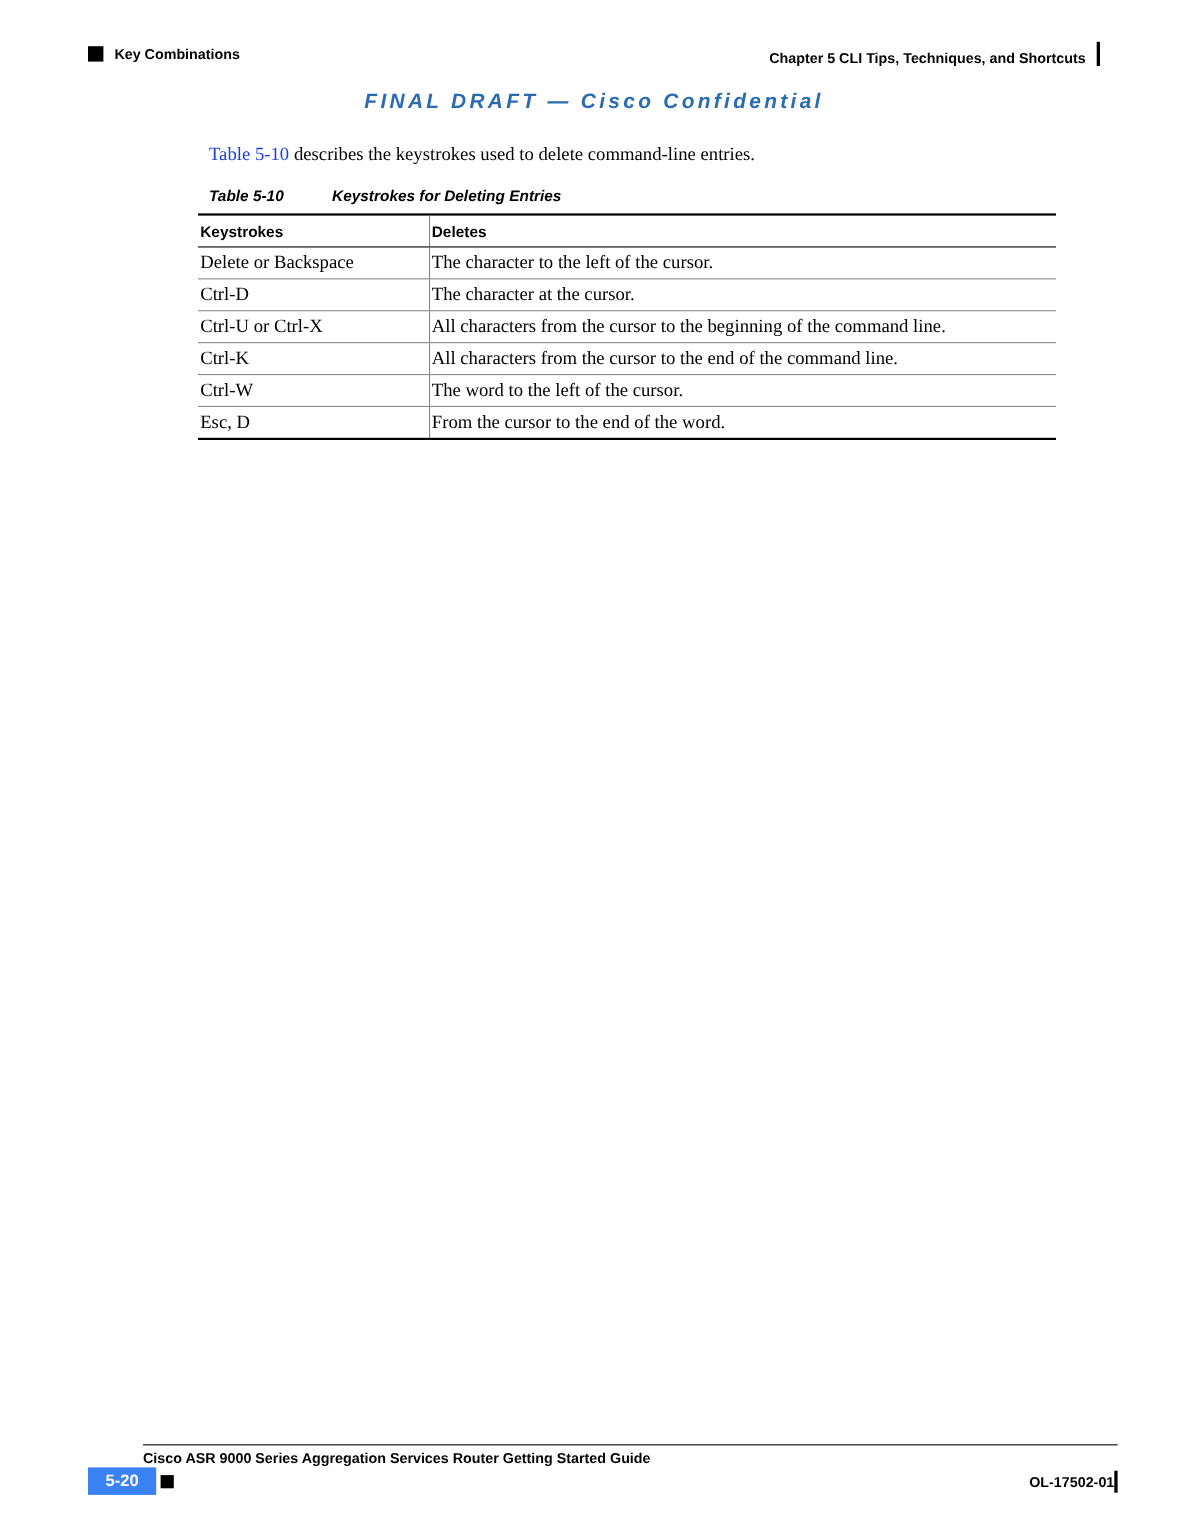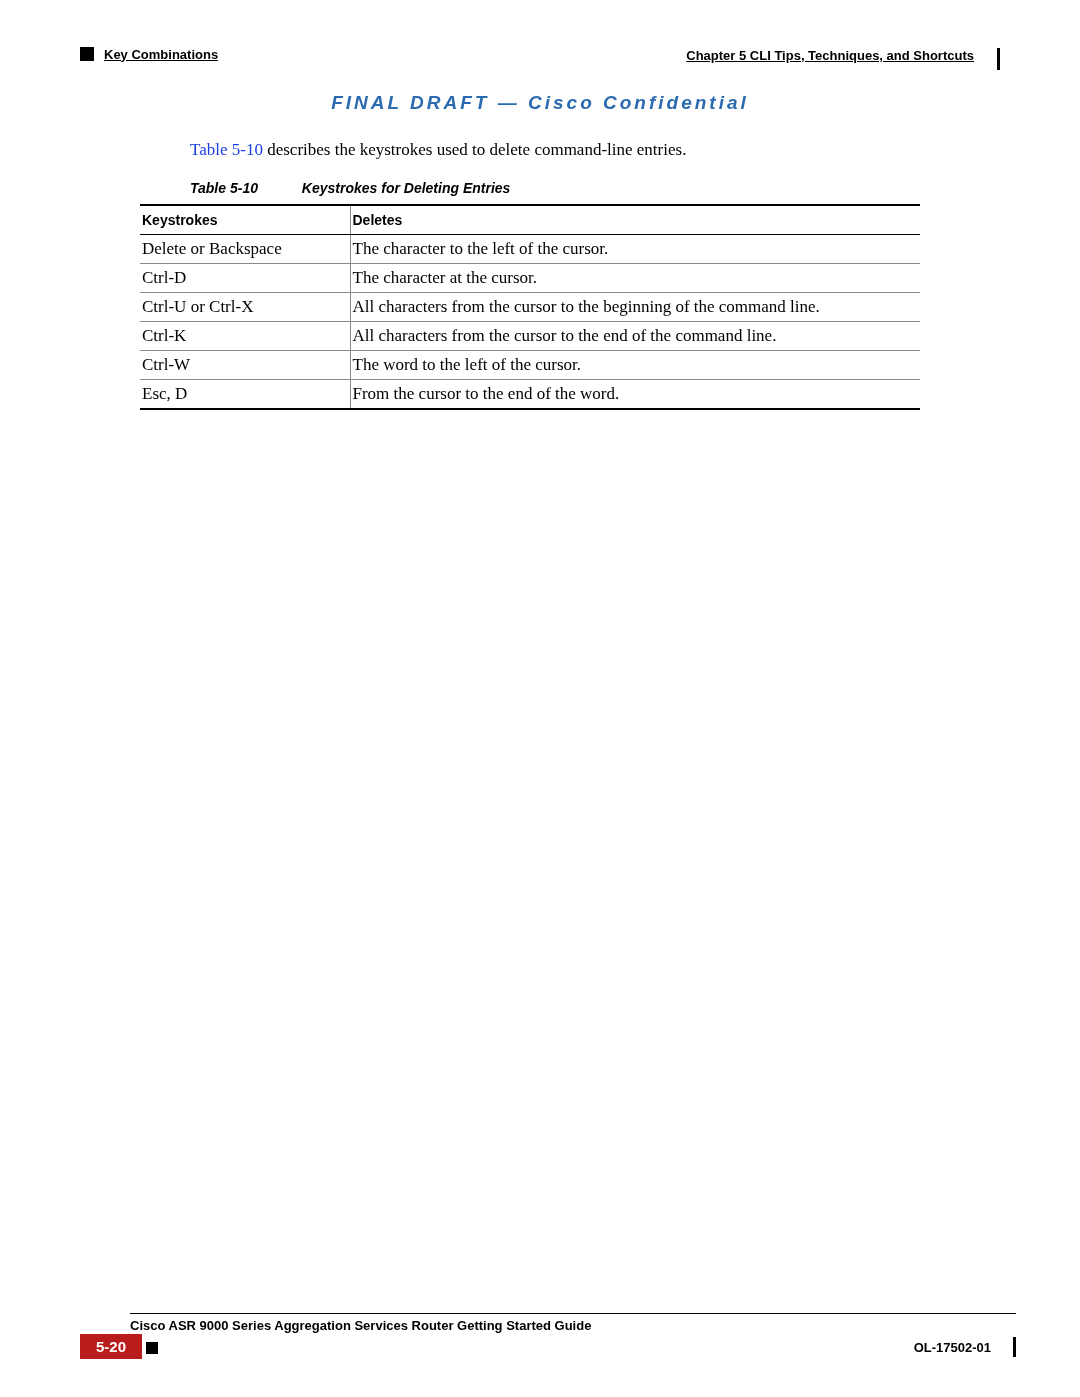--- a/index.html
+++ b/index.html
@@ -18,32 +18,30 @@
     padding: 38px 80px 0 80px;
   }
   .header {
     display: flex;
     justify-content: space-between;
     align-items: center;
     font-family: Arial, Helvetica, sans-serif;
     font-size: 13px;
     font-weight: bold;
     margin-bottom: 6px;
-    text-decoration: underline;
   }
   .header-left {
     display: flex;
     align-items: center;
     gap: 10px;
   }
   .header-right {
     display: flex;
-    align-items: flex-start;
-    gap: 23px;
-    margin-top: 10px;
+    align-items: flex-end;
+    gap: 10px;
   }
   .black-square {
     width: 14px; height: 14px; background: #000;
   }
   .vbar {
     width: 3px; height: 22px; background: #000;
   }
   .draft-line {
     text-align: center;
     color: #2B6BB0;
@@ -72,21 +70,21 @@
     font-family: Arial, Helvetica, sans-serif;
     font-weight: bold;
     font-style: italic;
     font-size: 14px;
     margin-left: 110px;
     margin-bottom: 8px;
   }
   .table-caption .tlabel { margin-right: 40px; }
   table.data {
     border-collapse: collapse;
-    margin-left: 60px;
+    margin-left: 100px;
     width: 780px;
     font-size: 17px;
   }
   table.data th {
     font-family: Arial, Helvetica, sans-serif;
     font-size: 14px;
     text-align: left;
     padding: 6px 8px 6px 2px;
     border-top: 2px solid #000;
     border-bottom: 1px solid #000;
@@ -116,37 +114,37 @@
     margin-left: 50px;
     padding-top: 4px;
   }
   .footer-row {
     display: flex;
     justify-content: space-between;
     align-items: center;
     margin-top: 4px;
   }
   .page-badge {
-    background: #b91c1c;
+    background: #3b82f6;
     color: #fff;
     font-family: Arial, Helvetica, sans-serif;
     font-weight: bold;
     font-size: 15px;
     padding: 4px 16px;
   }
   .footer-sq {
     width: 12px; height: 12px; background: #000;
     display: inline-block; margin-right: 6px;
     vertical-align: middle;
   }
   .ol-no {
     font-family: Arial, Helvetica, sans-serif;
     font-weight: bold;
     font-size: 13px;
-    display: flex; align-items: center; gap: 22px;
+    display: flex; align-items: center; gap: 0;
   }
   .ol-vbar { width: 3px; height: 20px; background: #000; }
 </style>
 </head>
 <body>
 
 <div class="page">
 
   <div class="header">
     <div class="header-left">

